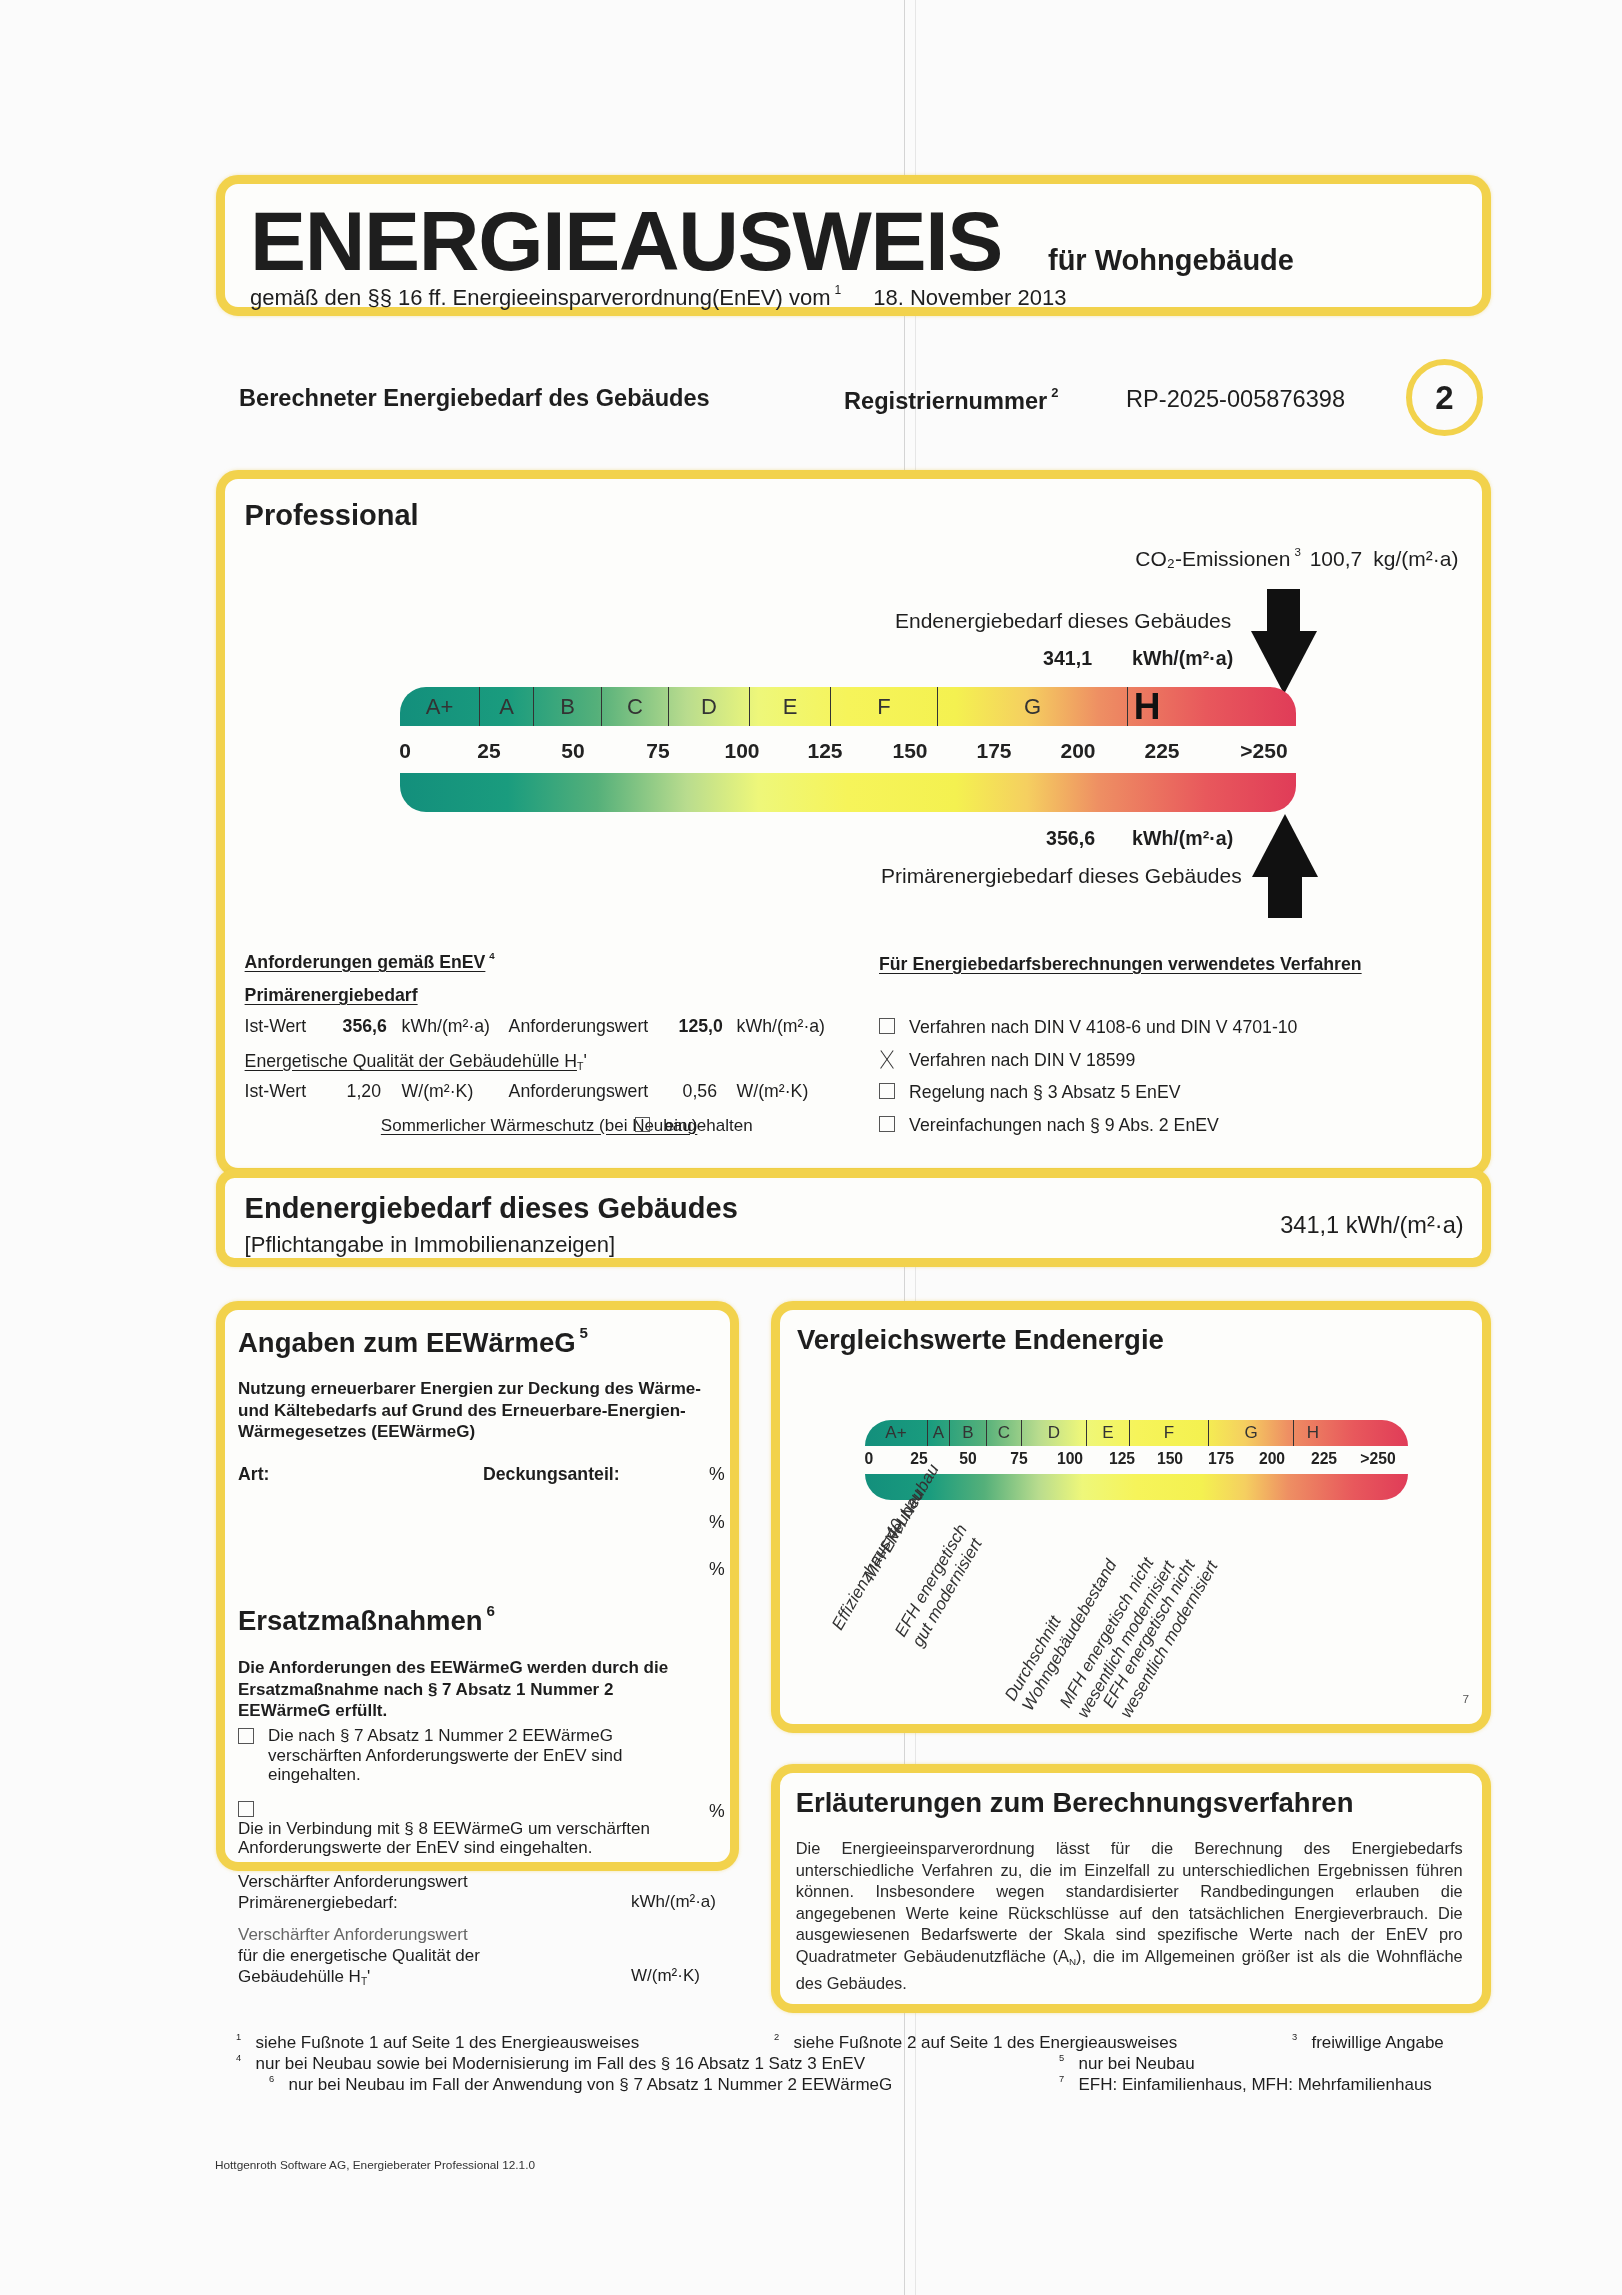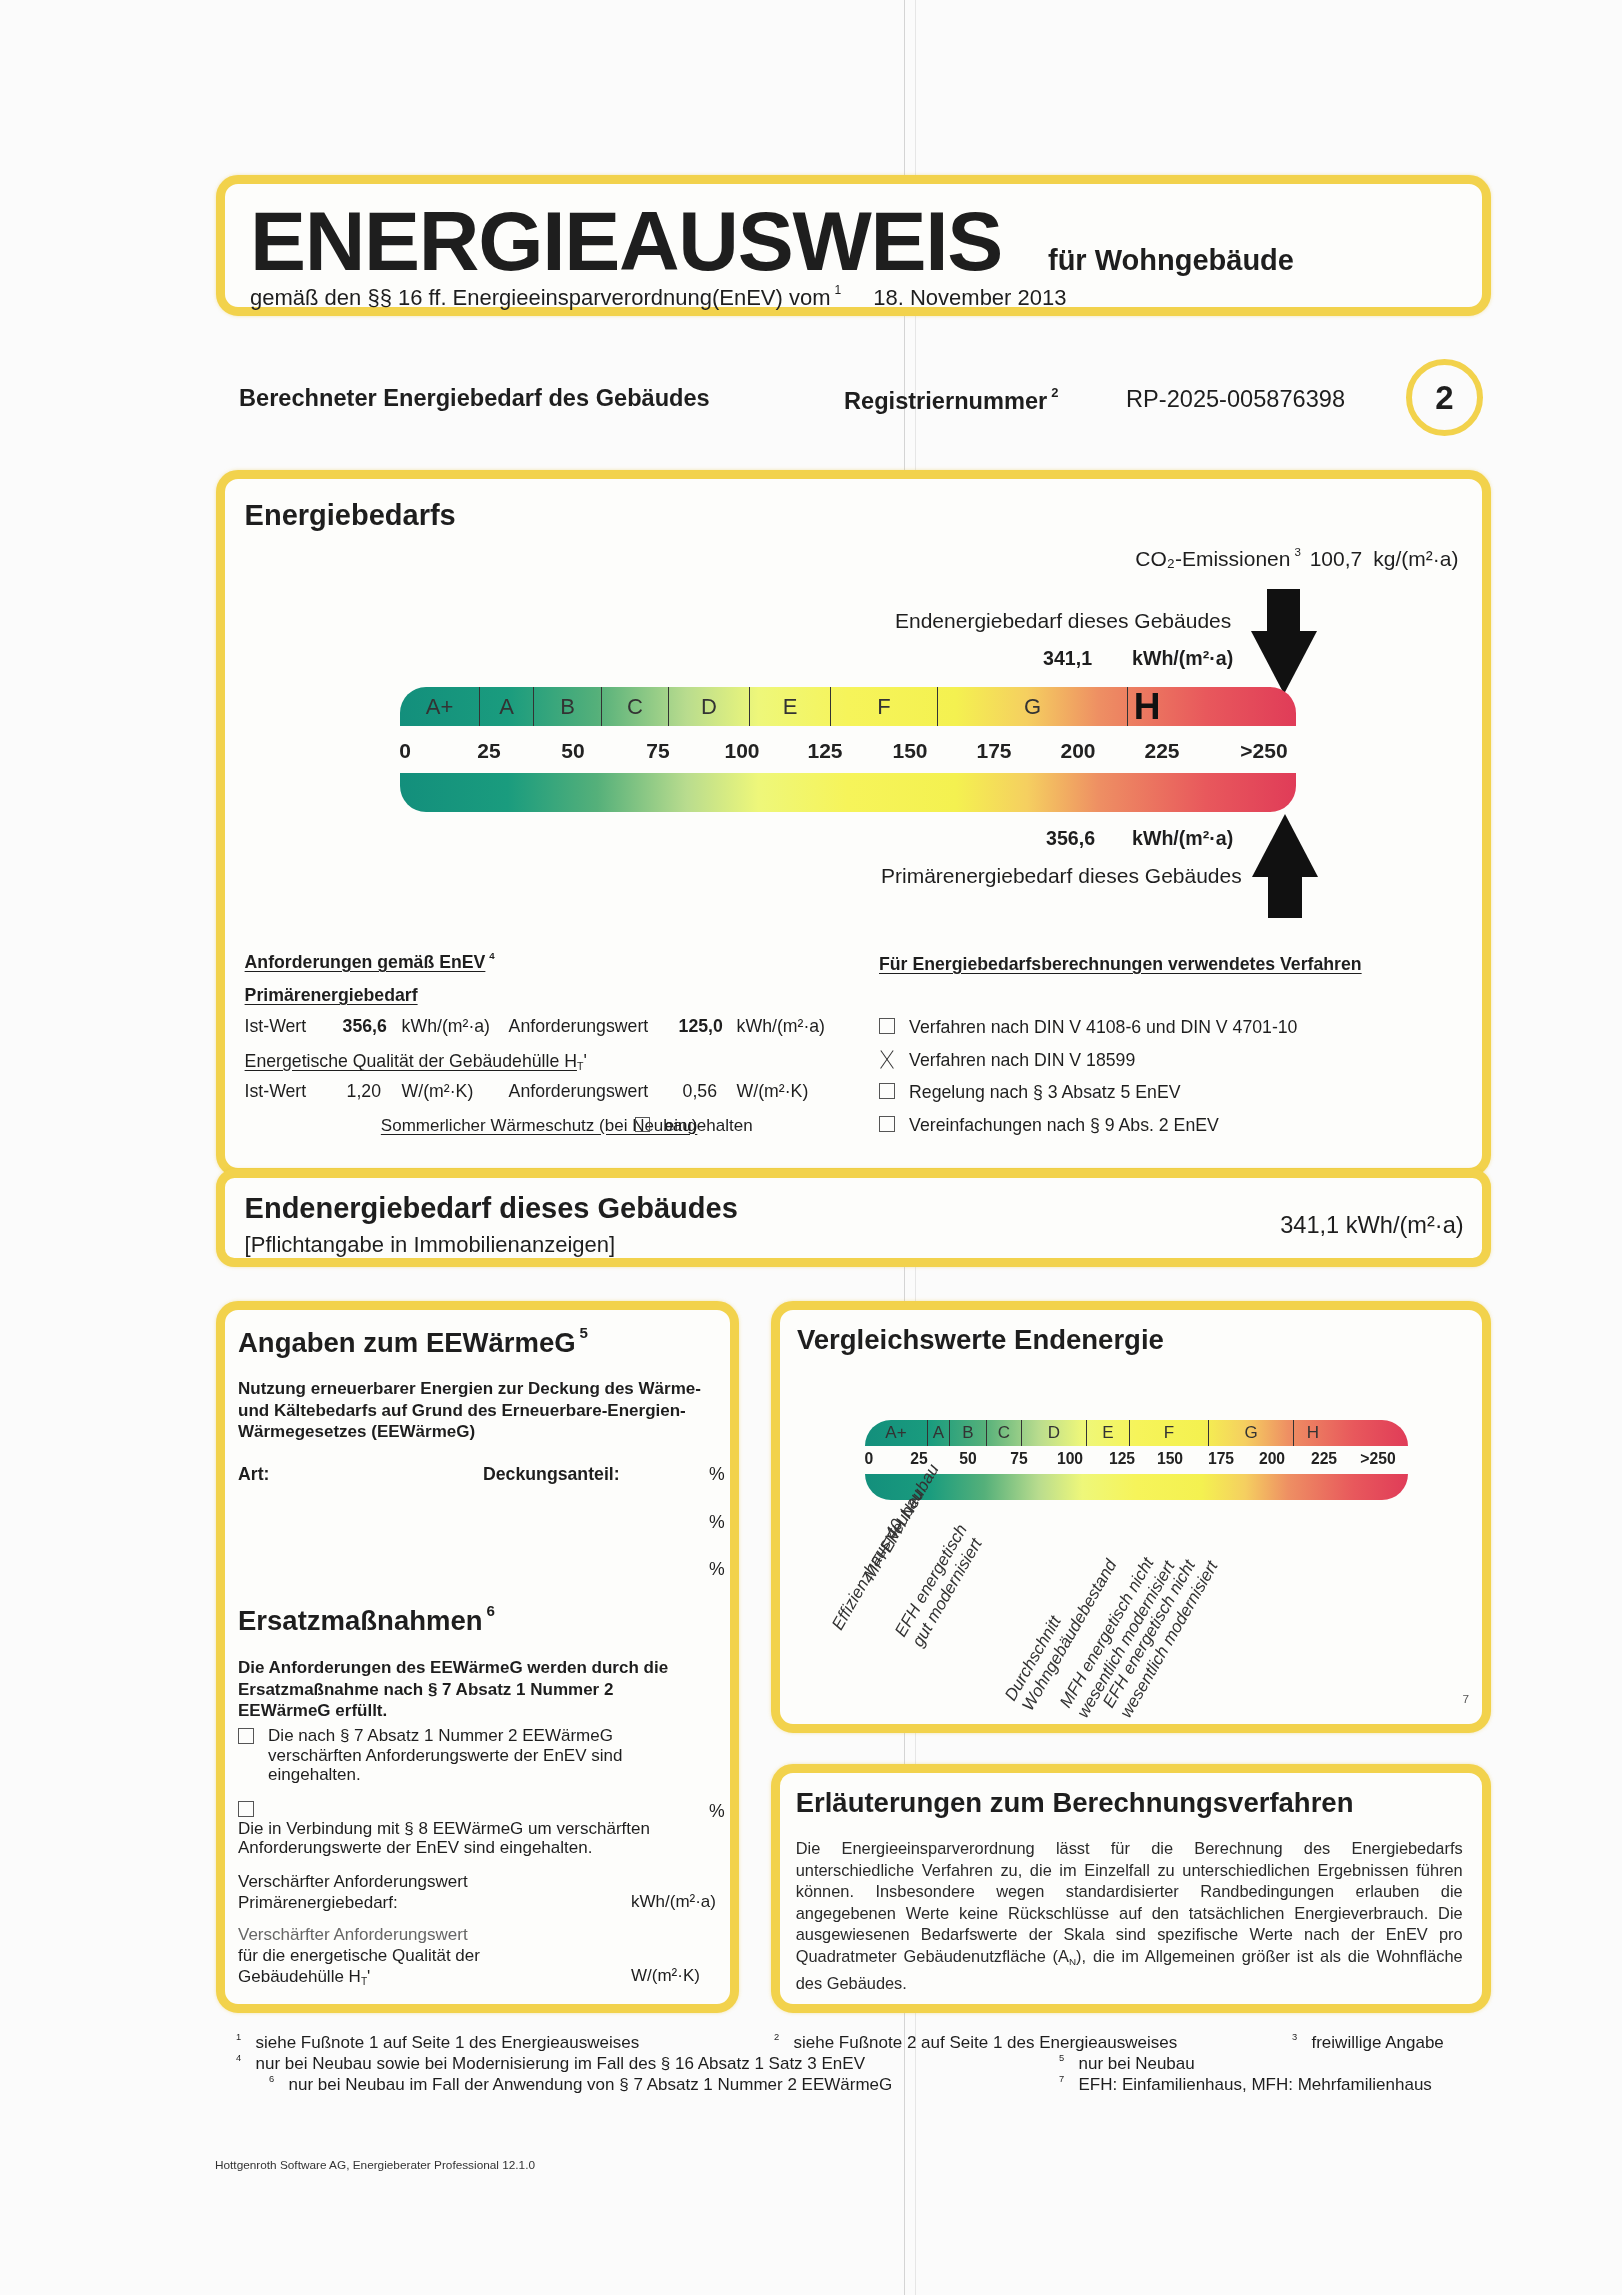--- a/index.html
+++ b/index.html
@@ -58,21 +58,21 @@
 </div>
 
 <div class="abs" style="left:239px; top:385px; font-size:23.6px; font-weight:bold;">Berechneter Energiebedarf des Gebäudes</div>
 <div class="abs" style="left:844px; top:385px; font-size:23.6px; font-weight:bold;">
   <span>Registriernummer</span><sup>2</sup>
 </div>
 <div class="abs" style="left:1126px; top:386px; font-size:23.6px;">RP-2025-005876398</div>
 <div class="abs" style="left:1406px; top:359px; width:77px; height:77px; border:6.5px solid #f2d24c; border-radius:50%; display:flex; align-items:center; justify-content:center; font-size:33px; font-weight:bold;">2</div>
 
 <div class="panel" style="left:216px; top:470px; width:1275px; height:707px;">
-  <div class="abs" style="left:19.6px; top:19.6px; font-size:29px; font-weight:bold;">Energiebedarfs</div>
+  <div class="abs" style="left:19.6px; top:19.6px; font-size:29px; font-weight:bold;">Professional</div>
 
   <div class="abs" style="right:23.6px; top:67px; font-size:21px;">
     <span>CO₂-Emissionen</span><sup>3</sup>
     <span style="margin-left:3px">100,7</span>
     <span style="margin-left:5.2px">kg/(m²·a)</span>
   </div>
 
   <div class="abs" style="left:670px; top:130px; font-size:21px;">Endenergiebedarf dieses Gebäudes</div>
   <div class="abs" style="left:818px; top:168px; font-size:19.6px; font-weight:bold;">341,1</div>
   <div class="abs" style="left:907px; top:168px; font-size:19.6px; font-weight:bold;">kWh/(m²·a)</div>
@@ -147,21 +147,21 @@
   <div class="abs" style="left:654px; top:603px; font-size:17.7px;"><span class="chk"></span><span>Regelung nach § 3 Absatz 5 EnEV</span></div>
   <div class="abs" style="left:654px; top:636px; font-size:17.7px;"><span class="chk"></span><span>Vereinfachungen nach § 9 Abs. 2 EnEV</span></div>
 </div>
 
 <div class="panel" style="left:216px; top:1169px; width:1275px; height:98px; border-radius:18.3px;">
   <div class="abs" style="left:19.6px; top:14.4px; font-size:29px; font-weight:bold;">Endenergiebedarf dieses Gebäudes</div>
   <div class="abs" style="left:19.6px; top:54px; font-size:22px;">[Pflichtangabe in Immobilienanzeigen]</div>
   <div class="abs" style="right:18.3px; top:34px; font-size:23.6px;">341,1 kWh/(m²·a)</div>
 </div>
 
-<div class="panel" style="left:216px; top:1301px; width:523px; height:712px;">
+<div class="panel" style="left:216px; top:1301px; width:523px; height:570px;">
   <div class="abs" style="left:13px; top:14.4px; font-size:27.5px; font-weight:bold;">
     <span>Angaben zum EEWärmeG</span><sup>5</sup>
   </div>
   <div class="abs" style="left:13px; top:68px; width:478px; font-size:17px; font-weight:bold; line-height:21.6px;">Nutzung erneuerbarer Energien zur Deckung des Wärme-und Kältebedarfs auf Grund des Erneuerbare-Energien-Wärmegesetzes (EEWärmeG)</div>
   <div class="abs" style="left:13px; top:154px; font-size:17.7px; font-weight:bold;">Art:</div>
   <div class="abs" style="left:258px; top:154px; font-size:17.7px; font-weight:bold;">Deckungsanteil:</div>
   <div class="abs" style="left:484px; top:154px; font-size:17.7px;">%</div>
   <div class="abs" style="left:484px; top:202px; font-size:17.7px;">%</div>
   <div class="abs" style="left:484px; top:249px; font-size:17.7px;">%</div>
 

